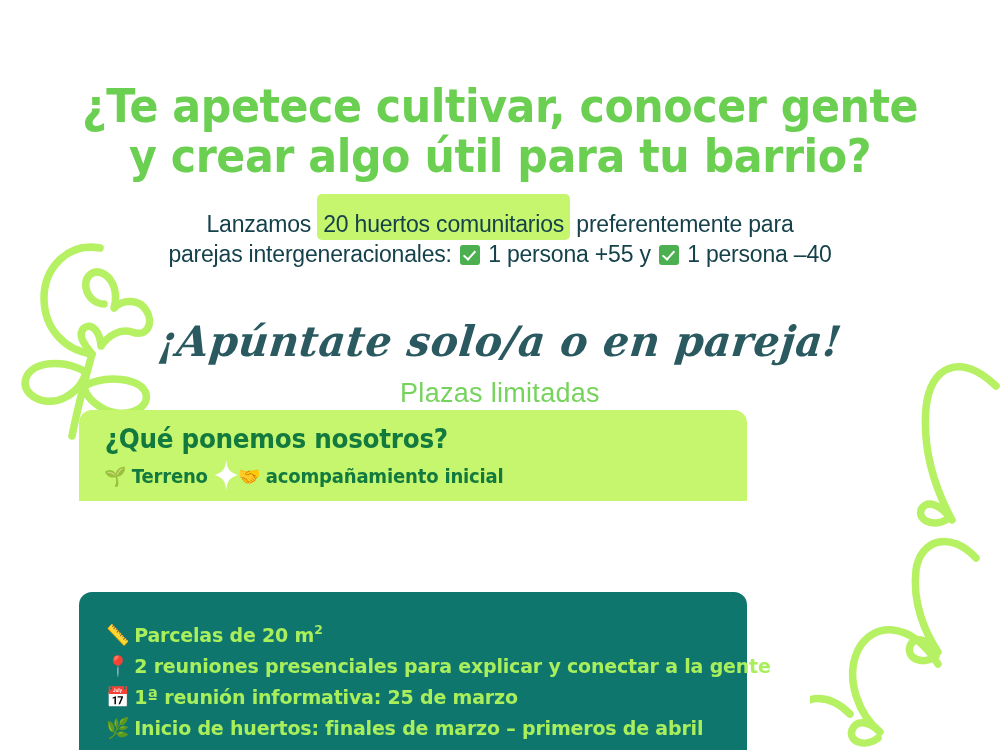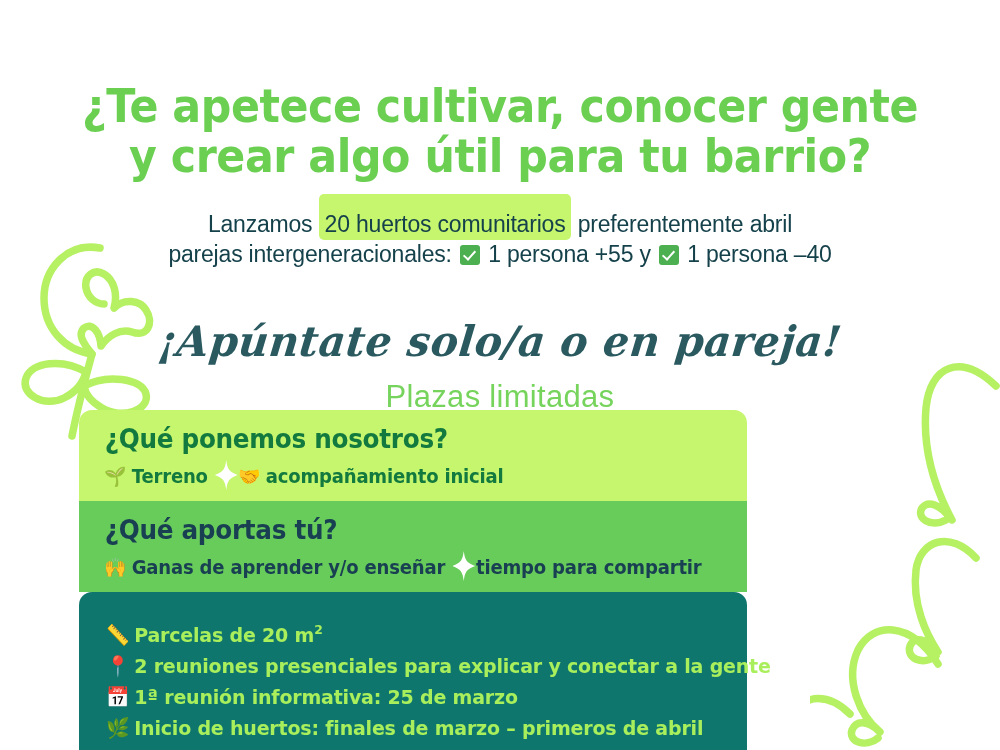--- a/index.html
+++ b/index.html
@@ -125,21 +125,21 @@
   
   .plazas {
     position: absolute;
     left: 0;
     top: 333px;
     width: 1000px;
     text-align: center;
     color: #76d45d;
     font-family: "Liberation Sans", sans-serif;
     font-weight: normal;
-    font-size: 31px;
+    font-size: 27px;
     line-height: 38px;
     letter-spacing: 0.3px;
   }
 
   
   .panel {
     position: absolute;
     left: 79px;
     width: 668px;
     box-sizing: border-box;
@@ -236,62 +236,51 @@
       <path d="M40 370 C18 348 -6 352 -10 366"></path>
     </svg>
   </div>
 
   <h1 class="headline">
     <span>¿Te apetece cultivar, conocer gente</span>
     <span class="l2">y crear algo útil para tu barrio?</span>
   </h1>
 
   <p class="subtitle">
-    <span>Lanzamos </span><span class="hl">20 huertos comunitarios</span><span> preferentemente abril</span><br>
+    <span>Lanzamos </span><span class="hl">20 huertos comunitarios</span><span> preferentemente para</span><br>
     <span>parejas intergeneracionales: </span><span class="check-emoji"></span><span> 1 persona +55 y </span><span class="check-emoji"></span><span> 1 persona –40</span>
   </p>
 
   <p class="script-line">¡Apúntate solo/a o en pareja!</p>
 
   <p class="plazas">Plazas limitadas</p>
 
   <section class="panel panel-1">
     <div class="panel-title">¿Qué ponemos nosotros?</div>
     <div class="panel-line">
       <span class="emoji ico">🌱</span><span>Terreno</span>
       <span class="sparkle">
         <svg viewBox="0 0 24 30" width="24" height="30">
             <path d="M12 0 C13.2 9 15 11.8 24 15 C15 18.2 13.2 21 12 30 C10.8 21 9 18.2 0 15 C9 11.8 10.8 9 12 0Z" fill="#ffffff"></path>
           </svg>
       </span><span class="emoji ico">🤝</span><span>acompañamiento inicial</span>
     </div>
   </section>
 
-  <section class="panel panel-2">
-    <div class="panel-title">¿Qué aportas tú?</div>
-    <div class="panel-line">
-      <span class="emoji ico">🙌</span><span>Ganas de aprender y/o enseñar</span>
-      <span class="sparkle">
-        <svg viewBox="0 0 24 30" width="24" height="30">
-            <path d="M12 0 C13.2 9 15 11.8 24 15 C15 18.2 13.2 21 12 30 C10.8 21 9 18.2 0 15 C9 11.8 10.8 9 12 0Z" fill="#ffffff"></path>
-          </svg>
-      </span><span>tiempo para compartir</span>
+
+  <section class="panel panel-3">
+    <div class="list">
+      <div class="panel-line">
+        <span class="emoji ico">📏</span><span>Parcelas de 20 m</span><span class="sup">2</span>
+      </div>
+      <div class="panel-line">
+        <span class="emoji ico">📍</span><span>2 reuniones presenciales para explicar y conectar a la gente</span>
+      </div>
+      <div class="panel-line">
+        <span class="emoji ico">📅</span><span>1ª reunión informativa: 25 de marzo</span>
+      </div>
+      <div class="panel-line">
+        <span class="emoji ico">🌿</span><span>Inicio de huertos: finales de marzo – primeros de abril</span>
+      </div>
     </div>
   </section>
 
-  <section class="panel panel-3">
-    <div class="list">
-      <div class="panel-line">
-        <span class="emoji ico">📏</span><span>Parcelas de 20 m</span><span class="sup">2</span>
-      </div>
-      <div class="panel-line">
-        <span class="emoji ico">📍</span><span>2 reuniones presenciales para explicar y conectar a la gente</span>
-      </div>
-      <div class="panel-line">
-        <span class="emoji ico">📅</span><span>1ª reunión informativa: 25 de marzo</span>
-      </div>
-      <div class="panel-line">
-        <span class="emoji ico">🌿</span><span>Inicio de huertos: finales de marzo – primeros de abril</span>
-      </div>
-    </div>
-  </section>
-
 </div>
 
 </body></html>

